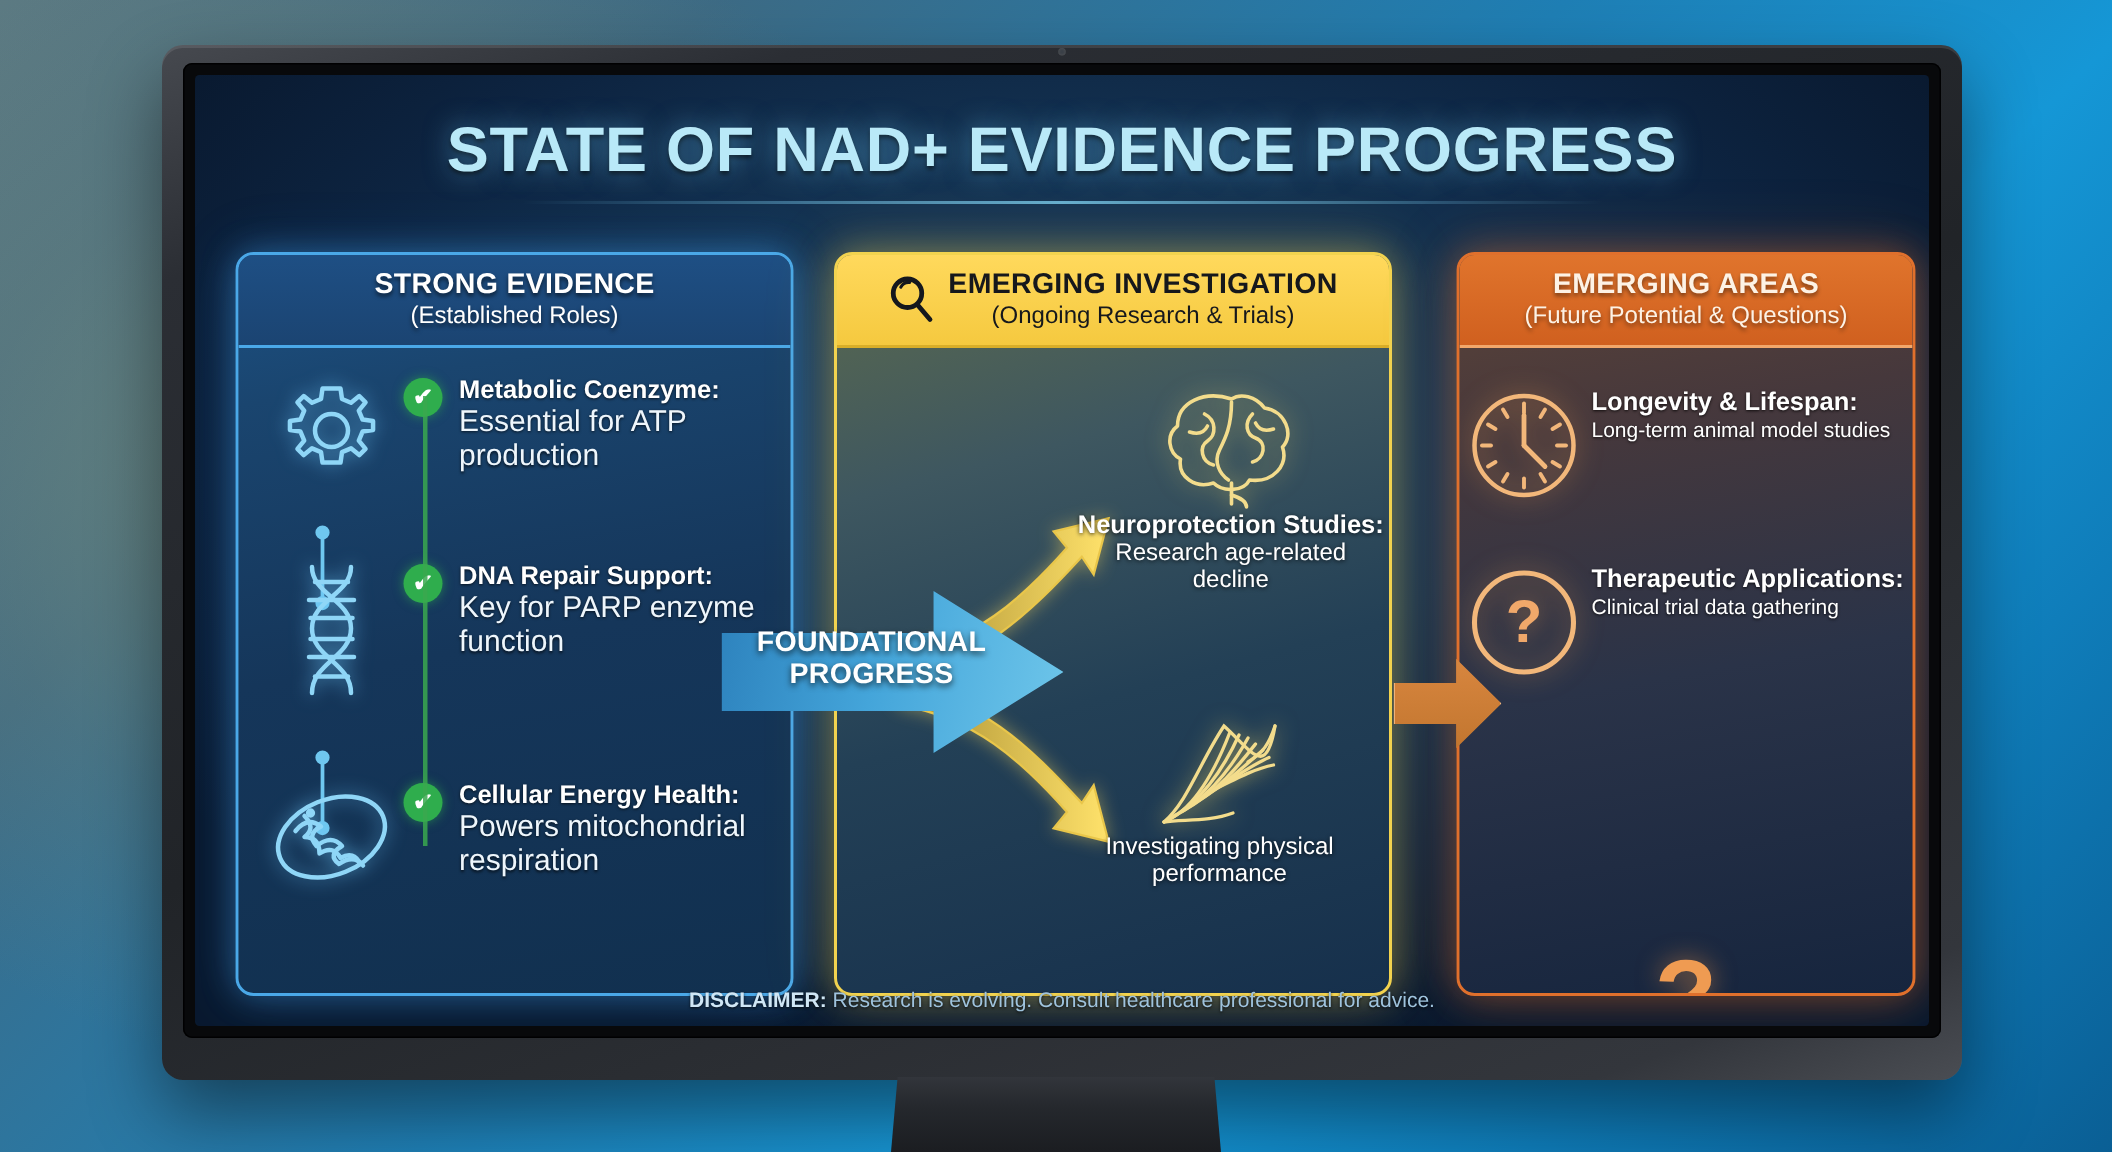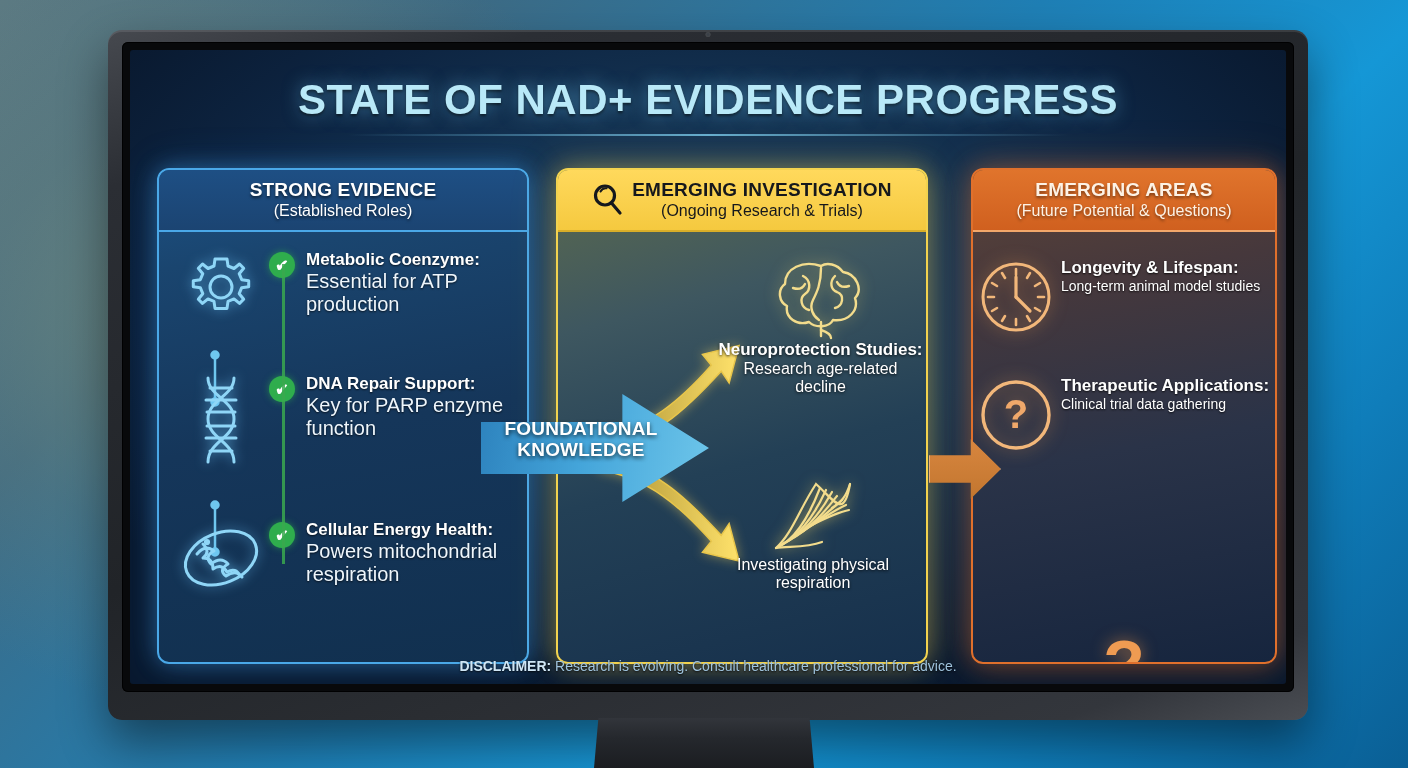--- a/index.html
+++ b/index.html
@@ -338,21 +338,21 @@
                     <path d="M17 70 C40 58 56 36 66 18"></path>
                     <path d="M22 67 C46 54 60 36 71 22"></path>
                     <path d="M28 63 C50 50 64 36 76 26"></path>
                     <path d="M35 58 C55 46 68 36 80 31"></path>
                     <path d="M44 52 C60 44 72 38 83 36"></path>
                     <path d="M10 74 C22 72 40 74 56 68"></path>
                     <path d="M84 10 C80 22 76 28 66 34"></path>
                   </g>
                 </svg>
               </div>
-              <div class="mid-desc">Investigating physical respiration</div>
+              <div class="mid-desc">Investigating physical performance</div>
             </div>
           </div>
         </div>
 
         <div class="col" id="col-right">
           <div class="col-head">
             <div class="h1">EMERGING AREAS</div>
             <div class="h2">(Future Potential &amp; Questions)</div>
           </div>
           <div class="col-body">
@@ -402,21 +402,21 @@
 
             <div id="big-qmark">?</div>
 
           </div>
         </div>
 
         <div id="found-arrow-border"></div>
         <div id="found-arrow"></div>
         <div id="found-label">
           <div>FOUNDATIONAL</div>
-          <div>KNOWLEDGE</div>
+          <div>PROGRESS</div>
         </div>
         <div id="orange-arrow"></div>
 
         <div id="disclaimer">
           <b>DISCLAIMER:</b>
           <span>Research is evolving. Consult healthcare professional for advice.</span>
         </div>
 
       </div>
     </div>

